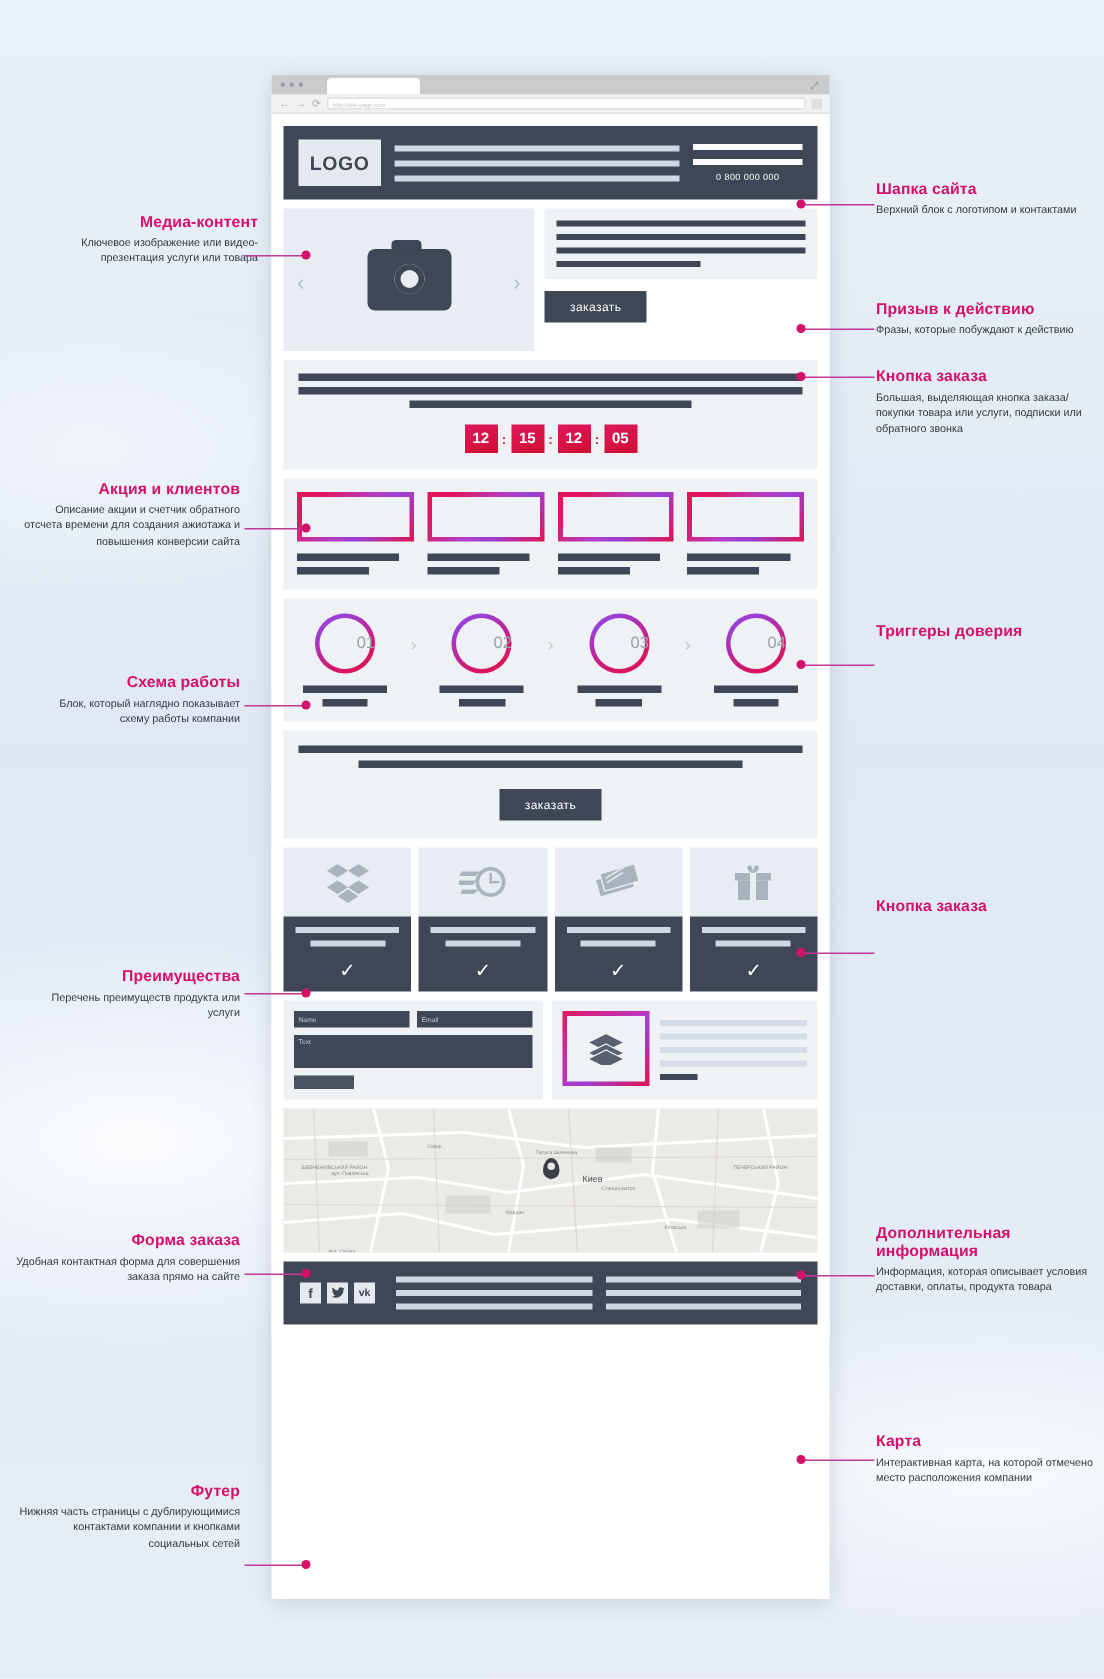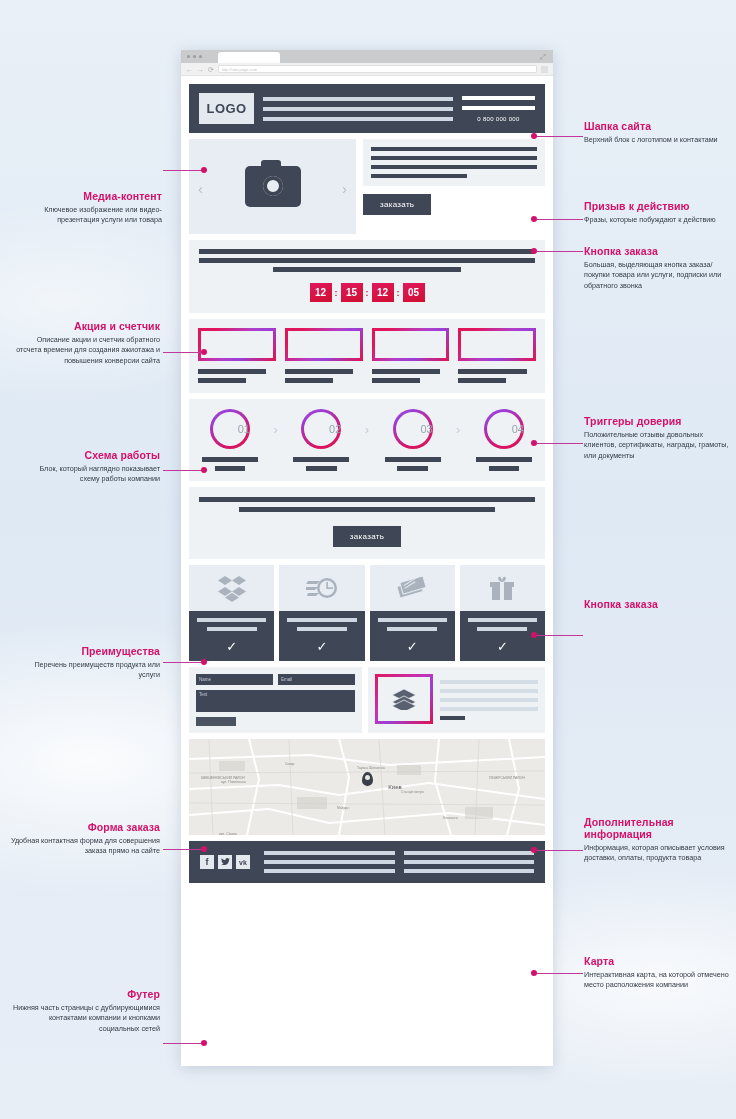--- a/index.html
+++ b/index.html
@@ -468,29 +468,29 @@
           <div class="fbar"></div>
             <div class="fbar"></div>
             <div class="fbar"></div>
         </div>
       </div>
     </div>
 
   </div>
 </div>
 
-<div class="ann left" style="left:12px; top:142px; width:150px;margin-top:48px;">
+<div class="ann left" style="left:22px; top:142px; width:150px;">
   <h3>Медиа-контент</h3>
   <p>Ключевое изображение или видео-презентация услуги или товара</p>
 </div>
 <div class="lead" style="left:163px; top:170px; width:42px;"></div>
 <div class="dot" style="left:201px; top:167px;"></div>
 
 <div class="ann left" style="left:10px; top:320px; width:150px;">
-  <h3>Акция и счетчик</h3>
+  <h3>Акция и клиентов</h3>
   <p>Описание акции и счетчик обратного отсчета времени для создания ажиотажа и повышения конверсии сайта</p>
 </div>
 <div class="lead" style="left:163px; top:352px; width:42px;"></div>
 <div class="dot" style="left:201px; top:349px;"></div>
 
 <div class="ann left" style="left:20px; top:449px; width:140px;">
   <h3>Схема работы</h3>
   <p>Блок, который наглядно показывает схему работы компании</p>
 </div>
 <div class="lead" style="left:163px; top:470px; width:42px;"></div>
@@ -533,21 +533,20 @@
 
 <div class="ann right" style="left:584px; top:245px; width:148px;">
   <h3>Кнопка заказа</h3>
   <p>Большая, выделяющая кнопка заказа/покупки товара или услуги, подписки или обратного звонка</p>
 </div>
 <div class="lead" style="left:535px; top:251px; width:48px;"></div>
 <div class="dot" style="left:531px; top:248px;"></div>
 
 <div class="ann right" style="left:584px; top:415px; width:148px;">
   <h3>Триггеры доверия</h3>
-  <p>Положительные отзывы довольных клиентов, сертификаты, награды, грамоты, или документы</p>
 </div>
 <div class="lead" style="left:535px; top:443px; width:48px;"></div>
 <div class="dot" style="left:531px; top:440px;"></div>
 
 <div class="ann right" style="left:584px; top:598px; width:148px;">
   <h3>Кнопка заказа</h3>
 </div>
 <div class="lead" style="left:535px; top:635px; width:48px;"></div>
 <div class="dot" style="left:531px; top:632px;"></div>
 

